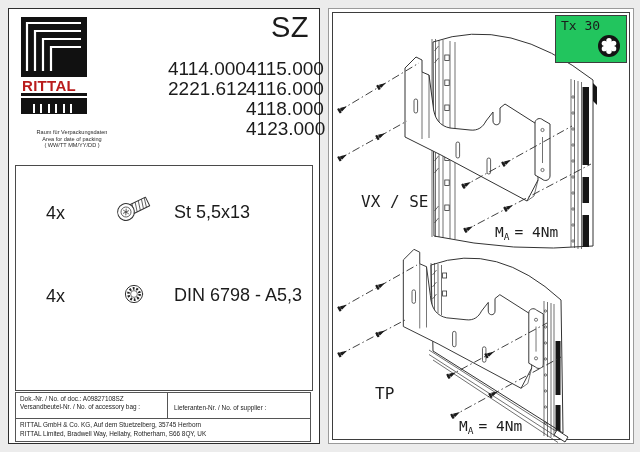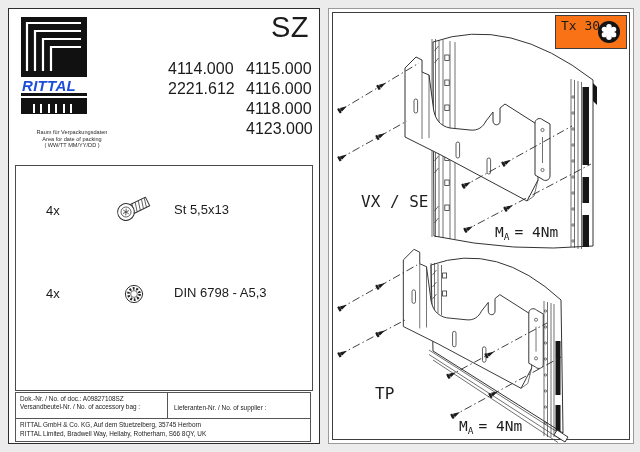--- a/index.html
+++ b/index.html
@@ -6,49 +6,49 @@
   body{background:#dcdcdc;font-family:"Liberation Sans",sans-serif;color:#1b1b1b}
   .page{position:relative;width:640px;height:452px;background:#ececec;overflow:hidden}
   .panel{position:absolute;background:#fff;box-sizing:border-box}
   .panel.left{left:8px;top:8px;width:312px;height:436px;border:1px solid #2e2e2e}
   .panel.right{left:328px;top:8px;width:306px;height:436px;border:1px solid #9a9a9a}
   .frame{position:absolute;inset:3px;border:1px solid #3d3d3d}
 
   
   .logo{position:absolute;left:12px;top:8px;width:66px}
   .logo svg{display:block}
-  .word{font-style:italic;font-weight:bold;font-size:15px;letter-spacing:.3px;
-        border-bottom:3px solid #111;line-height:15px;padding:1px 0 0 1px;color:#1d4ed8}
+  .word{font-weight:bold;font-size:15px;letter-spacing:.3px;
+        border-bottom:3px solid #111;line-height:15px;padding:1px 0 0 1px;color:#b91c1c}
   .comb{margin-top:2px;height:16px;background:#111;position:relative}
   .comb .slits{position:absolute;left:12px;right:10px;bottom:1px;height:9px;
         background:repeating-linear-gradient(90deg,#fff 0 2px,#111 2px 7.5px)}
   .note{position:absolute;left:8px;top:120px;width:110px;font-size:5.6px;line-height:6.6px;
         text-align:center;color:#2a2a2a}
 
   
   .sz{position:absolute;top:2px;right:10px;font-size:29px;letter-spacing:.5px}
-  .nums{position:absolute;top:50px;right:10px;display:flex;gap:15px;font-size:16px;
+  .nums{position:absolute;top:50px;right:10px;display:flex;gap:15px;font-size:19px;
         line-height:20px;text-align:left}
   .nums .col{width:63px}
 
   
   .partsbox{position:absolute;left:6px;top:156px;width:296px;height:224px;border:1px solid #4a4a4a}
-  .qty,.spec{position:absolute;font-size:13px}
+  .qty,.spec{position:absolute;font-size:18px}
   .picon{position:absolute}
 
   
   .fA{position:absolute;left:6px;top:383px;width:296px;height:27px;border:1px solid #555;
       display:flex;box-sizing:border-box;font-size:6.4px;line-height:8.2px}
   .fA .cl{width:152px;border-right:1px solid #555;padding:2px 4px;box-sizing:border-box}
   .fA .cr{flex:1;padding:11px 4px 0 6px}
   .fB{position:absolute;left:6px;top:409px;width:296px;height:24px;border:1px solid #555;
       padding:2px 4px;box-sizing:border-box;font-size:6.4px;line-height:8.6px}
 
   
-  .tx{position:absolute;top:6px;right:6px;width:72px;height:34px;background:#f97316;
+  .tx{position:absolute;top:6px;right:6px;width:72px;height:48px;background:#22c55e;
       border:1.3px solid #3d3d3d;z-index:3;box-sizing:border-box}
   .tx .lbl{font-family:"DejaVu Sans Mono",monospace;font-size:13px;padding:2px 0 0 5px}
   .tx svg{position:absolute;right:4px;bottom:3px}
 
   
   svg.draw{position:absolute;left:0;top:0;z-index:2}
   .ln{fill:none;stroke:#333;stroke-width:1;stroke-linejoin:round;stroke-linecap:round}
   .tn{fill:none;stroke:#333;stroke-width:.7}
   .lf{fill:#fff;stroke:#333;stroke-width:1;stroke-linejoin:round}
   .slot{fill:#fff;stroke:#333;stroke-width:.8}

